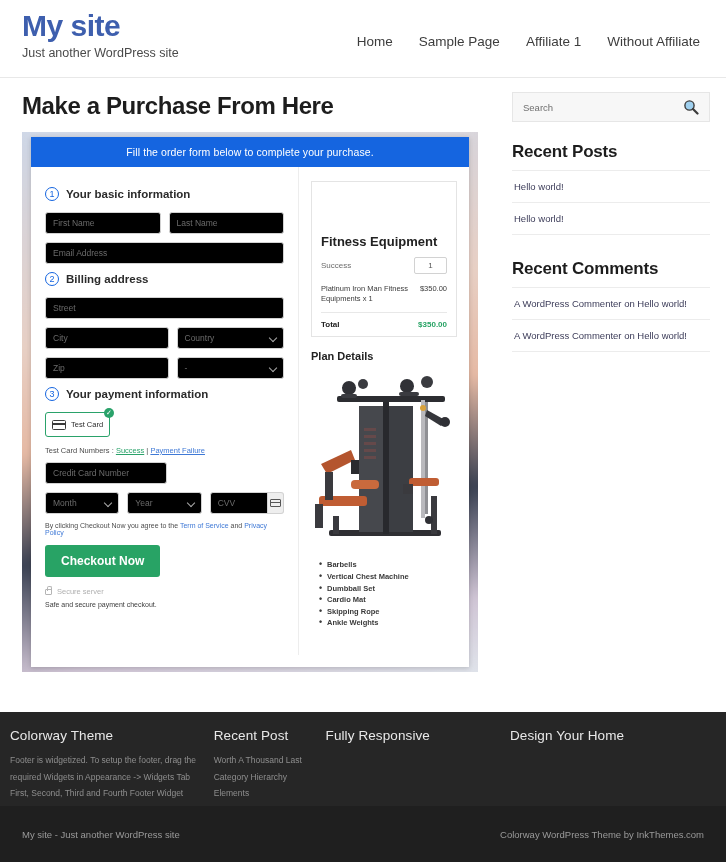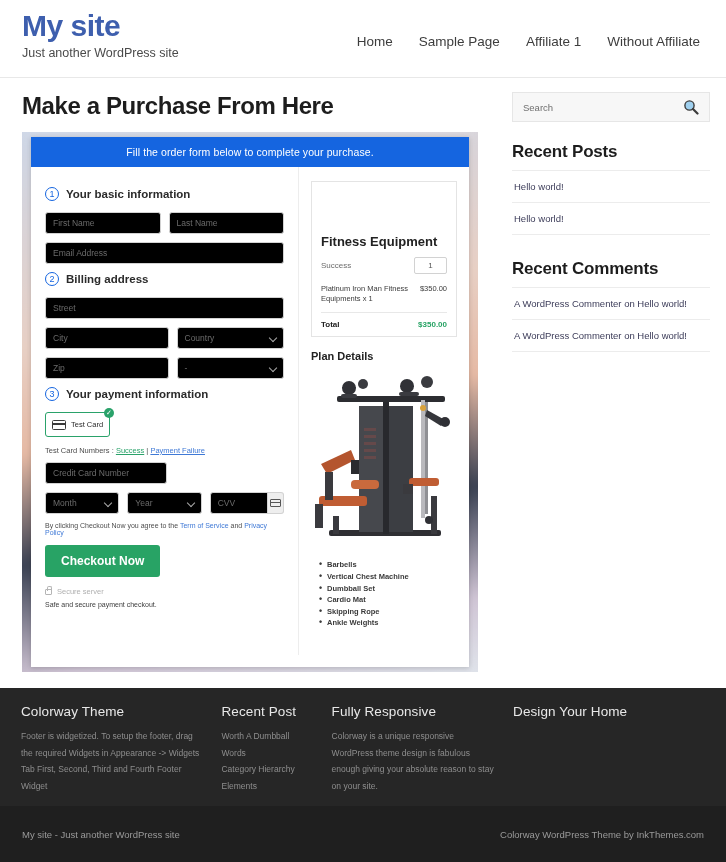--- a/index.html
+++ b/index.html
@@ -235,23 +235,23 @@
   }
   .widget { margin-bottom: 24px; }
   .widget-item {
     font-size: 9.5px; color: #3c3c59;
     padding: 10px 2px; border-bottom: 1px solid #ececec;
     text-decoration: none; display: block;
   }
 
   
   .footer {
-    position: absolute; left: 0; top: 688px;
+    position: absolute; left: 0; top: 712px;
     width: 726px; height: 118px;
-    background: #262626; padding: 16px 22px 0 21px;
+    background: #262626; padding: 16px 22px 0 10px;
     display: flex; gap: 0;
   }
   .fcol { padding-right: 16px; }
   .fcol:nth-child(1) { width: 210px; }
   .fcol:nth-child(2) { width: 115px; }
   .fcol:nth-child(3) { width: 190px; }
   .fcol:nth-child(4) { width: 200px; }
   .fcol h4 {
     font-size: 13.5px; font-weight: normal; color: #e8e8e8;
     margin-bottom: 9px; letter-spacing: 0.1px;
@@ -493,27 +493,26 @@
     </div>
   </div>
 
   <div class="footer">
     <div class="fcol">
       <h4>Colorway Theme</h4>
       <p>Footer is widgetized. To setup the footer, drag the required Widgets in Appearance -&gt; Widgets Tab First, Second, Third and Fourth Footer Widget</p>
     </div>
     <div class="fcol">
       <h4>Recent Post</h4>
-      <a class="fitem" href="#">Worth A Dumbball Words</a>
+      <a class="fitem" href="#">Worth A Thousand Last</a>
       <a class="fitem" href="#">Category Hierarchy</a>
       <a class="fitem" href="#">Elements</a>
     </div>
     <div class="fcol">
       <h4>Fully Responsive</h4>
-      <p>Colorway is a unique responsive WordPress theme design is fabulous enough giving your absolute reason to stay on your site.</p>
     </div>
     <div class="fcol">
       <h4>Design Your Home</h4>
     </div>
   </div>
 
   <div class="bottombar">
     <span>My site - Just another WordPress site</span>
     <a href="#">Colorway WordPress Theme by InkThemes.com</a>
   </div>

